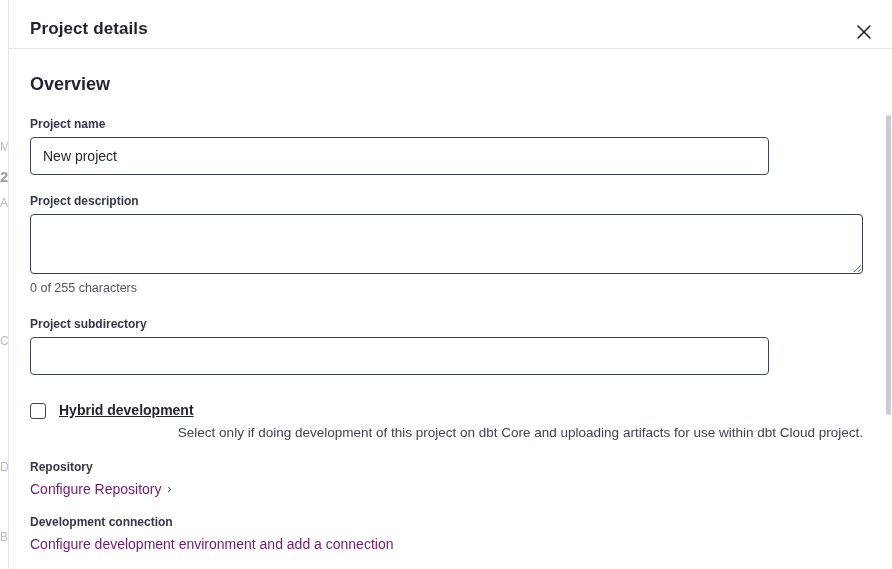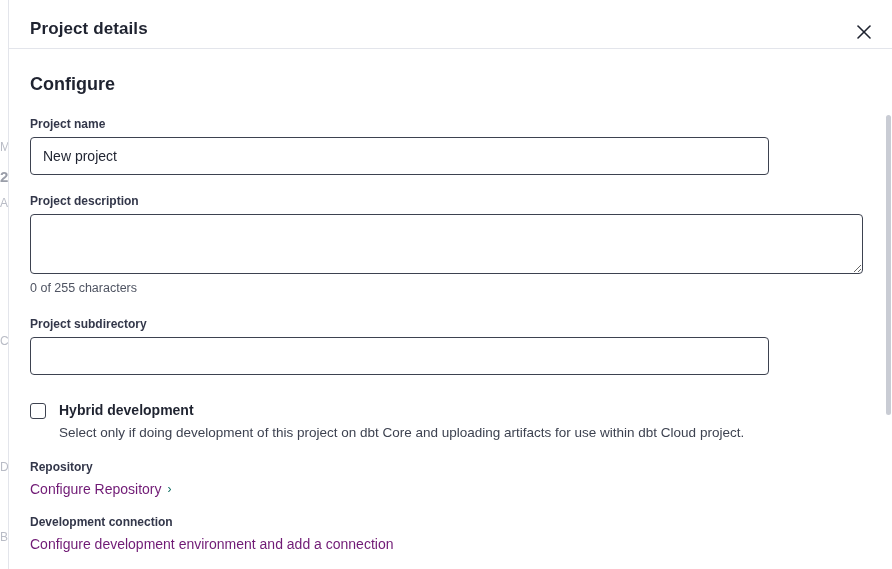--- a/index.html
+++ b/index.html
@@ -163,26 +163,28 @@
     border-radius: 3px;
     background: #ffffff;
     box-sizing: border-box;
     cursor: pointer;
   }
   .checkbox-title {
     font-size: 14px;
     font-weight: bold;
     color: #1f2330;
     line-height: 18px;
+    text-decoration: underline;
   }
   .checkbox-desc {
     margin-top: 5px;
     font-size: 13.5px;
     color: #3d4250;
     line-height: 18px;
+    text-align: right;
   }
 
   .group { margin-top: 18px; }
   .link-row {
     margin-top: 7px;
     display: flex;
     align-items: center;
     gap: 6px;
   }
   .link {
@@ -234,21 +236,21 @@
     <div class="panel-title">Project details</div>
     <button class="close-btn">
       <svg width="18" height="18" viewBox="0 0 18 18" aria-hidden="true">
         <line x1="3" y1="3" x2="15" y2="15" stroke="#1f2330" stroke-width="1.6" stroke-linecap="round"></line>
         <line x1="15" y1="3" x2="3" y2="15" stroke="#1f2330" stroke-width="1.6" stroke-linecap="round"></line>
       </svg>
     </button>
   </div>
 
   <div class="panel-body">
-    <div class="section-title">Configure</div>
+    <div class="section-title">Overview</div>
 
     <div class="form">
 
       <div class="field">
         <div class="field-label">Project name</div>
         <input class="text-input" type="text" value="New project" style="">
       </div>
 
       <div class="spacer-19"></div>
 

